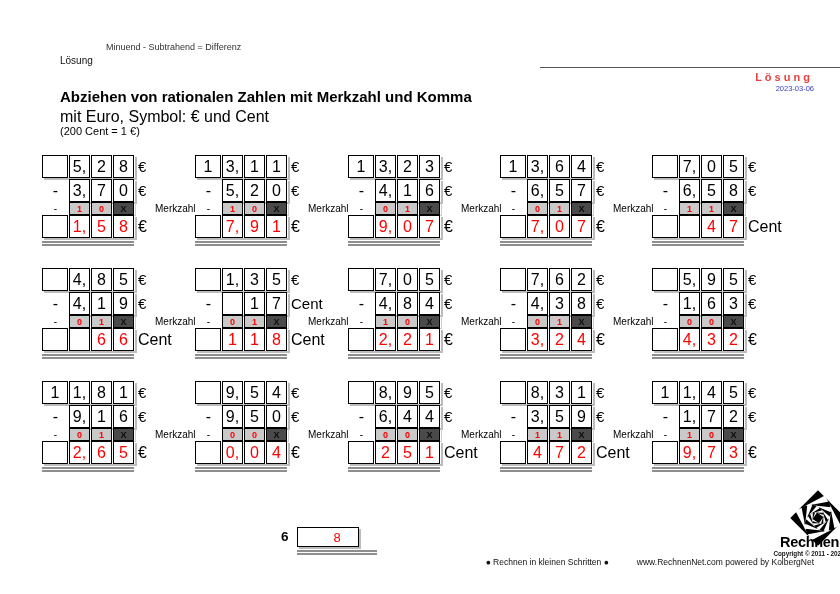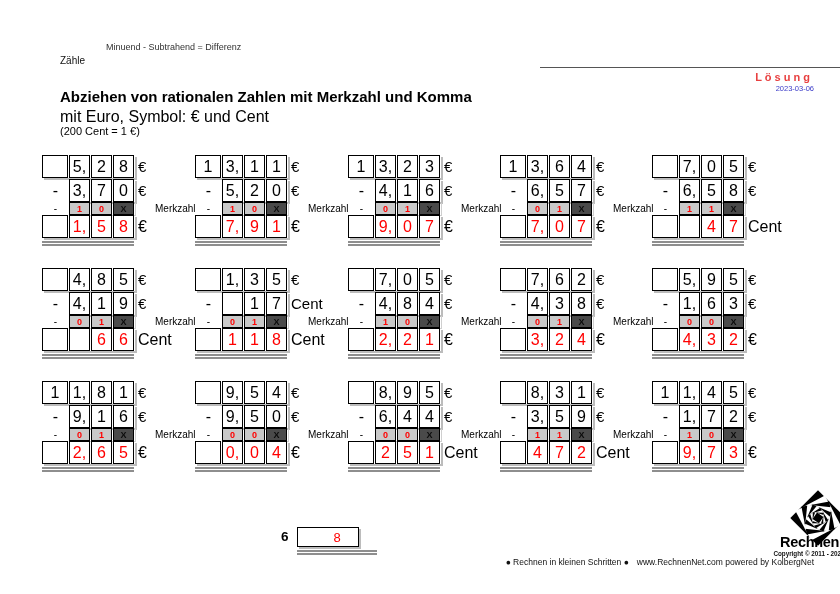--- a/index.html
+++ b/index.html
@@ -41,33 +41,33 @@
   .merklabel{position:absolute;left:113px;top:48px;font-size:10px;color:#000;}
   .task-label{left:44px;top:529px;font-size:13.5px;}
   .task-digit{left:263px;top:529px;font-size:13.5px;font-weight:bold;}
   .task-eq{left:281px;top:529px;font-size:13px;}
   .task-box{left:297px;top:527px;width:62px;height:20px;box-sizing:border-box;border:1px solid #000;
             box-shadow:2px 2px 0 #bcbcbc;display:flex;align-items:center;justify-content:center;
             font-size:13px;color:var(--red);background:#fff;}
   .task-bar{left:297px;top:550px;width:62px;height:1px;background:#fff;
             border-top:2px solid #8e8e8e;border-bottom:2px solid #8e8e8e;}
   .foot-file{left:42px;top:557px;font-size:8.5px;color:#222;}
-  .foot-right{right:26px;top:557px;font-size:8.5px;color:#111;display:flex;gap:8px;white-space:nowrap;}
+  .foot-right{right:26px;top:557px;font-size:8.5px;color:#111;display:flex;gap:28px;white-space:nowrap;}
   .logo{left:760px;top:490px;width:80px;height:76px;text-align:center;}
   .logo svg{display:block;margin:0 auto;}
   .logo-name{position:absolute;left:0;right:0;top:44px;font-size:14.5px;font-weight:bold;letter-spacing:-0.3px;margin-left:20px;}
   .logo-copy{position:absolute;left:0;right:0;top:60px;font-size:6.3px;font-weight:bold;color:#111;}
 </style>
 </head>
 <body>
 
 <div id="page" style="--red: #ff0000; --blue: #2222dd; --solred: #e84040; --mlight: #c9c9c9; --mdark: #4a4a4a;">
 
   <div class="abs formula-note">Minuend - Subtrahend = Differenz</div>
-  <div class="abs loesung-small">Zähle</div>
+  <div class="abs loesung-small">Lösung</div>
 
 
   <div class="abs name-line"></div>
   <div class="abs solution-red">L ö s u n g</div>
   <div class="abs date">2023-03-06</div>
 
   <h1 class="abs title-main">Abziehen von rationalen Zahlen mit Merkzahl und Komma</h1>
   <div class="abs title-sub">mit Euro, Symbol: € und Cent</div>
   <div class="abs title-note">(200 Cent = 1 €)</div>
 

